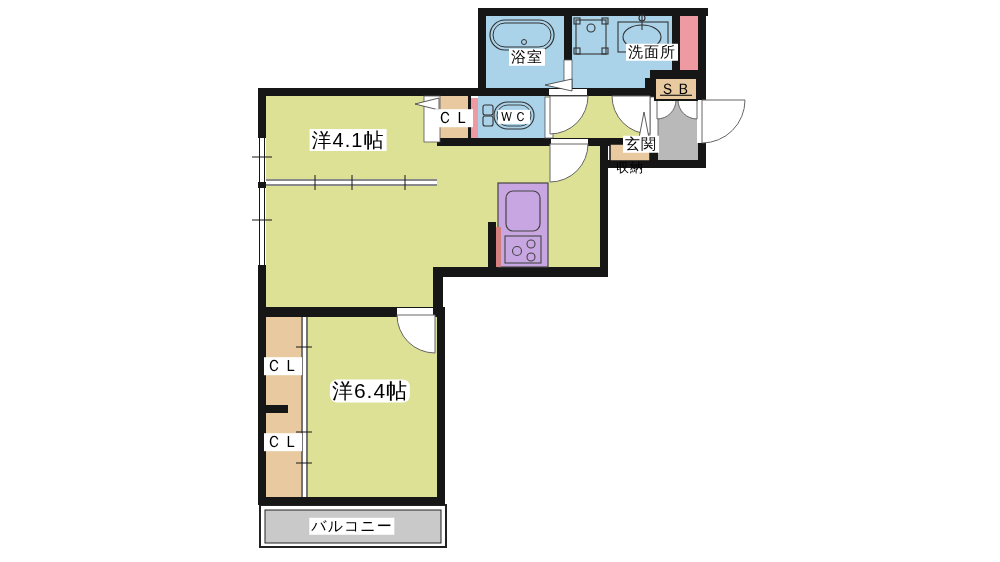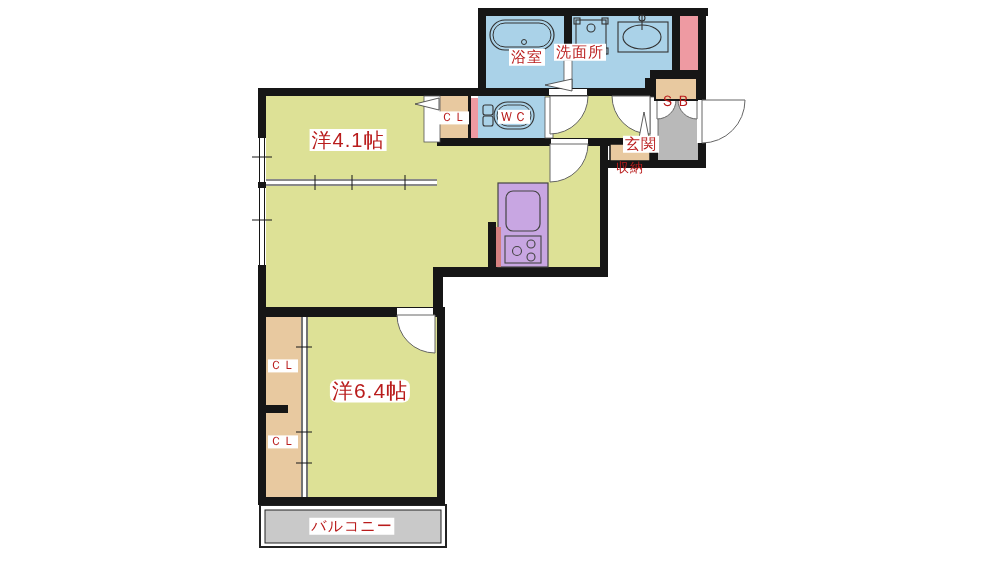--- a/index.html
+++ b/index.html
@@ -1,26 +1,26 @@
 <!DOCTYPE html>
 <html><head>
 <meta charset="utf-8">
 <style>
   html,body{margin:0;padding:0;background:#fff;}
   #stage{position:relative;width:1000px;height:562px;background:#ffffff;overflow:hidden;
          font-family:"Liberation Sans","DejaVu Sans",sans-serif;}
   #plan-svg{position:absolute;left:0;top:0;}
-  .lbl{position:absolute;transform:translate(-50%,-50%);background:#ffffff;color:#b91c1c;
+  .lbl{position:absolute;transform:translate(-50%,-50%);background:#ffffff;color:#000000;
        line-height:1.1;padding:0 2px;white-space:nowrap;letter-spacing:1px;
        font-family:"Liberation Sans","DejaVu Sans",sans-serif;}
   .lbl-xl{font-size:21px;}
   .lbl-lg{font-size:20px;text-align:right;}
   .lbl-md{font-size:15px;}
   .lbl-sm{font-size:13px;font-family:Liberation Serif, serif;}
-  .lbl-xs{font-size:12px;}
+  .lbl-xs{font-size:16px;}
   .on-box{background:transparent;}
 </style>
 </head>
 <body>
 
 <div id="stage">
 <svg id="plan-svg" width="1000" height="562" viewBox="0 0 1000 562">
 
   <g>
     <rect x="486" y="16" width="79" height="72" fill="#aad2e8"></rect>
@@ -162,22 +162,22 @@
       <circle cx="531" cy="244" r="4"></circle>
       <circle cx="531" cy="257" r="4"></circle>
     </g>
   </g>
 
   <rect x="655" y="78" width="42" height="22" stroke="#161616" stroke-width="2" fill="#e8c9a0"></rect>
   <rect x="610" y="144" width="40" height="17" stroke="#161616" stroke-width="1.5" fill="#e8c9a0"></rect>
 </svg>
 
   <div class="lbl lbl-md" style="left:527px;top:57px;">浴室</div>
-  <div class="lbl lbl-md" style="left:580px;top:52px;text-align:right;">洗面所</div>
-  <div class="lbl lbl-md on-box" style="left:676px;top:101px;">ＳＢ</div>
+  <div class="lbl lbl-md" style="left:652px;top:52px;text-align:right;">洗面所</div>
+  <div class="lbl lbl-md on-box" style="left:676px;top:89px;text-decoration:underline;">ＳＢ</div>
   <div class="lbl lbl-md" style="left:641px;top:144px;">玄関</div>
   <div class="lbl lbl-sm on-box" style="left:630px;top:168px;">収納</div>
   <div class="lbl lbl-sm" style="left:514px;top:117px;">ＷＣ</div>
   <div class="lbl lbl-xs" style="left:454px;top:118px;">ＣＬ</div>
   <div class="lbl lbl-lg" style="left:348px;top:140px;">洋4.1帖</div>
   <div class="lbl lbl-xs" style="left:283px;top:366px;">ＣＬ</div>
   <div class="lbl lbl-xs" style="left:283px;top:442px;">ＣＬ</div>
   <div class="lbl lbl-xl" style="left:370px;top:391px;border-radius:7px;">洋6.4帖</div>
   <div class="lbl lbl-md" style="left:352px;top:526px;">バルコニー</div>
 </div>

